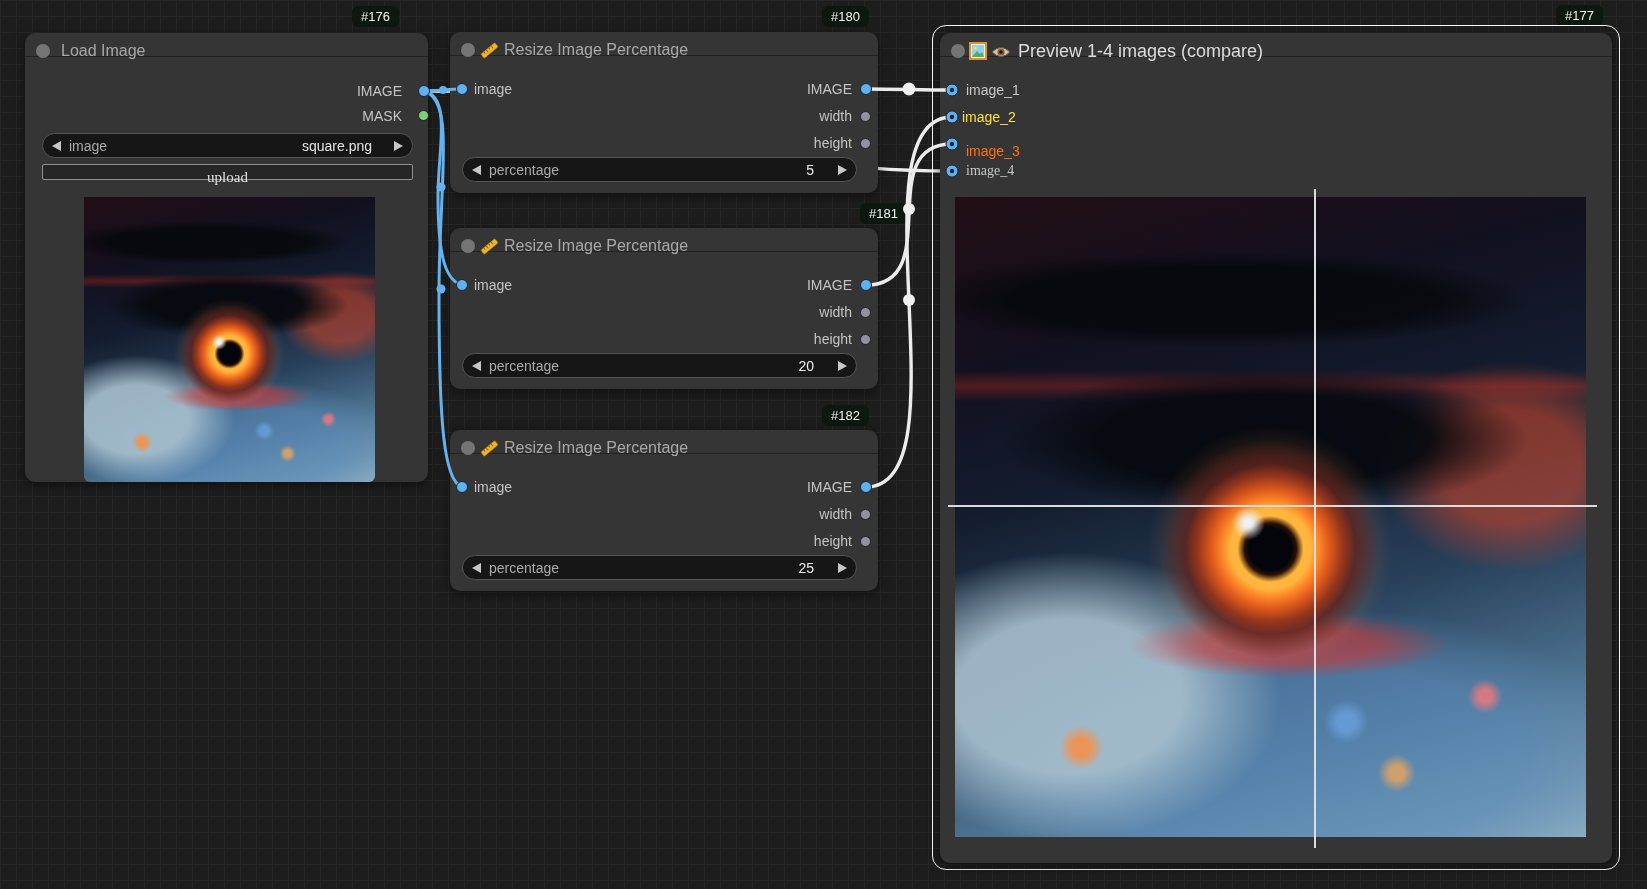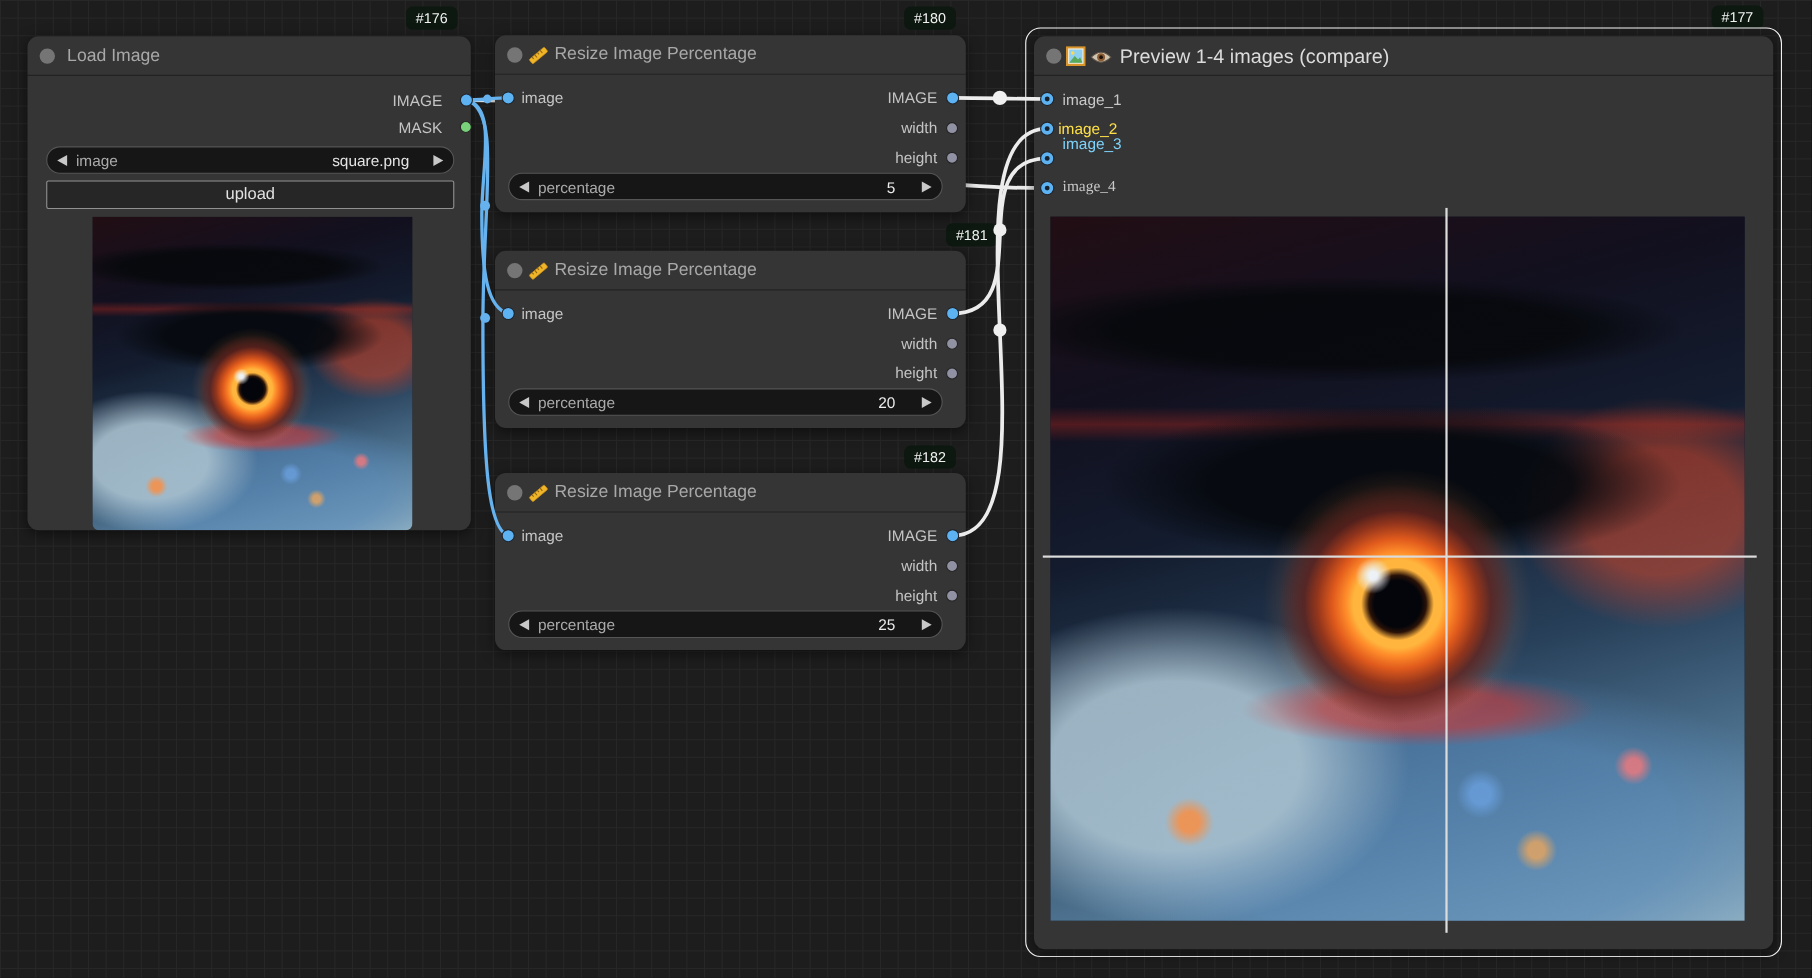--- a/index.html
+++ b/index.html
@@ -4,21 +4,21 @@
 <style>
   html,body{margin:0;padding:0;background:#111;}
   *{box-sizing:border-box;font-family:"Liberation Sans",sans-serif;}
   #canvas{position:relative;width:1647px;height:889px;overflow:hidden;
     background-color:#1d1d1d;
     background-image:linear-gradient(#272727 1px,transparent 1px),linear-gradient(90deg,#272727 1px,transparent 1px);
     background-size:16px 16px;}
   svg.wires{position:absolute;left:0;top:0;pointer-events:none;}
   .layer-under{z-index:1;}
   .node{position:absolute;background:#353535;border-radius:10px;box-shadow:0 3px 12px rgba(0,0,0,.5);z-index:2;}
-  .node-header{position:absolute;left:0;top:0;right:0;height:36px;border-bottom:1px solid rgba(0,0,0,.35);}
+  .node-header{position:absolute;left:0;top:0;right:0;height:24px;border-bottom:1px solid rgba(0,0,0,.35);}
   .title-dot{position:absolute;left:11px;top:11px;width:14px;height:14px;border-radius:50%;background:#757575;}
   .node-title{position:absolute;top:9px;font-size:16px;color:#a8a8a8;white-space:nowrap;}
   .badge{position:absolute;z-index:2;background:#0c1810;color:#f2f2f2;font-size:13px;padding:3px 9px;border-radius:6px;white-space:nowrap;}
   .slot-label{position:absolute;font-size:14px;color:#c4c4c4;white-space:nowrap;}
   .out-label{text-align:right;}
   .dot{position:absolute;width:11px;height:11px;border-radius:50%;border:1px solid #242424;}
   .dot-gray{background:#9191a4;}
   .dot-green{background:#79d179;}
   .pill{position:absolute;height:25px;background:#161616;border:1px solid #555;border-radius:13px;}
   .pill .w-label{position:absolute;left:26px;top:4px;font-size:14px;color:#aaa;}
@@ -53,42 +53,42 @@
 </head>
 <body>
 
 <div id="canvas">
 
   <svg class="wires layer-under" width="1647" height="889">
     <path d="M 424 91 C 690 91 690 171 952 171" stroke="#ececec" stroke-width="3.4" fill="none"></path>
     <circle cx="688" cy="131" r="6" fill="#efefef"></circle>
   </svg>
 
-  <div class="badge" style="left:369px;top:6px;">#176</div>
+  <div class="badge" style="left:352px;top:6px;">#176</div>
   <div class="badge" style="left:822px;top:6px;">#180</div>
   <div class="badge" style="left:860px;top:203px;">#181</div>
   <div class="badge" style="left:822px;top:405px;">#182</div>
   <div class="badge" style="left:1556px;top:5px;">#177</div>
 
   <div class="node" style="left:25px;top:33px;width:403px;height:449px;">
     <div class="node-header">
       <div class="title-dot"></div>
       <div class="node-title" style="left:36px;">Load Image</div>
     </div>
     <div class="slot-label out-label" style="right:26px;top:50px;">IMAGE</div>
     <div class="slot-label out-label" style="right:26px;top:75px;">MASK</div>
     <div class="dot dot-green" style="left:393px;top:77px;"></div>
 
     <div class="pill" style="left:17px;top:100px;width:371px;">
       <div class="arr arr-l"></div>
       <div class="w-label">image</div>
       <div class="w-value" style="right:40px;color:#e4e4e4;">square.png</div>
       <div class="arr arr-r"></div>
     </div>
-    <div class="btn" style="left:17px;top:131px;width:371px;height:26px;">upload</div>
+    <div class="btn" style="left:17px;top:131px;width:371px;height:16px;font-family:Liberation Serif, serif;">upload</div>
     <div class="eye-art" style="left:59px;top:164px;width:291px;height:285px;border-radius:0 0 6px 6px;"></div>
   </div>
 
   <div class="node" style="left:450px;top:32px;width:428px;height:161px;">
     <div class="node-header">
       <div class="title-dot"></div>
       <svg class="icon" style="left:30px;top:9px;" width="19" height="19" viewBox="0 0 18 18">
         <g transform="rotate(-40 9 9)">
             <rect x="0.5" y="6.5" width="17" height="5" rx="1" fill="#f0b429" stroke="#c88f1a" stroke-width="0.6"></rect>
         <path d="M4 6.5v2 M7 6.5v3 M10 6.5v2 M13 6.5v3" stroke="#8a6410" stroke-width="0.9"></path>
@@ -172,21 +172,21 @@
       </svg>
       <svg class="icon" style="left:51px;top:12px;" width="20" height="14" viewBox="0 0 20 14">
         <path d="M1 7 Q10 -2 19 7 Q10 16 1 7 Z" fill="#cfc4b2" stroke="#5d5144" stroke-width="1"></path>
         <circle cx="10" cy="7" r="3.6" fill="#8a5a30"></circle>
         <circle cx="10" cy="7" r="1.7" fill="#1d130d"></circle>
       </svg>
       <div class="node-title" style="left:78px;font-size:18px;color:#dcdcdc;top:8px;">Preview 1-4 images (compare)</div>
     </div>
     <div class="slot-label" style="left:26px;top:49px;color:#c8c8c8;">image_1</div>
     <div class="slot-label" style="left:22px;top:76px;color:#fde047;">image_2</div>
-    <div class="slot-label" style="left:26px;top:89px;color:#7dd3fc;">image_3</div>
+    <div class="slot-label" style="left:26px;top:110px;color:#f97316;">image_3</div>
     <div class="slot-label" style="left:26px;top:130px;color:#c8c8c8;font-family:Liberation Serif, serif;">image_4</div>
     <div class="eye-art" style="left:15px;top:164px;width:631px;height:640px;"></div>
   </div>
 
   <div class="cross-line" style="left:1314px;top:189px;width:2px;height:659px;"></div>
   <div class="cross-line" style="left:948px;top:505px;width:649px;height:2px;"></div>
 
   <svg class="wires" width="1647" height="889" style="z-index:3;">
 
     <path d="M 424 91 C 436 91 450 89 462 89" stroke="#66b2ee" stroke-width="3" fill="none"></path>

